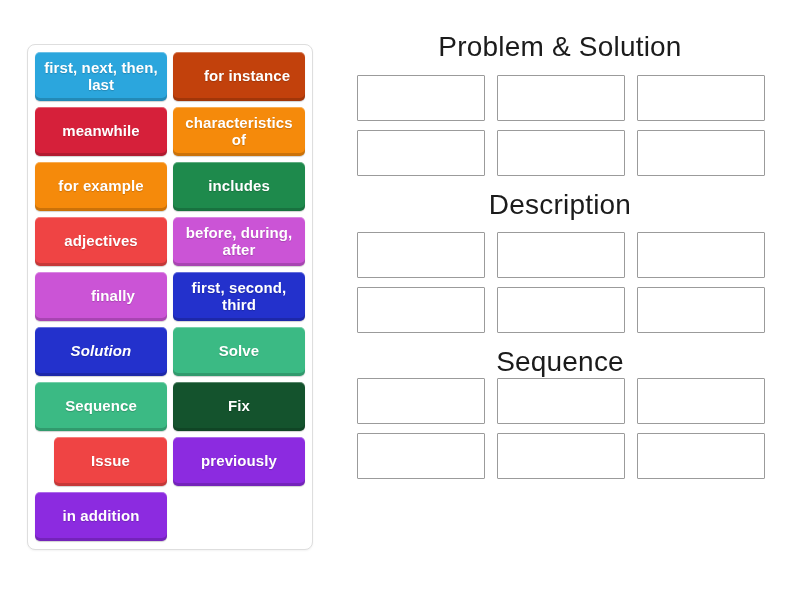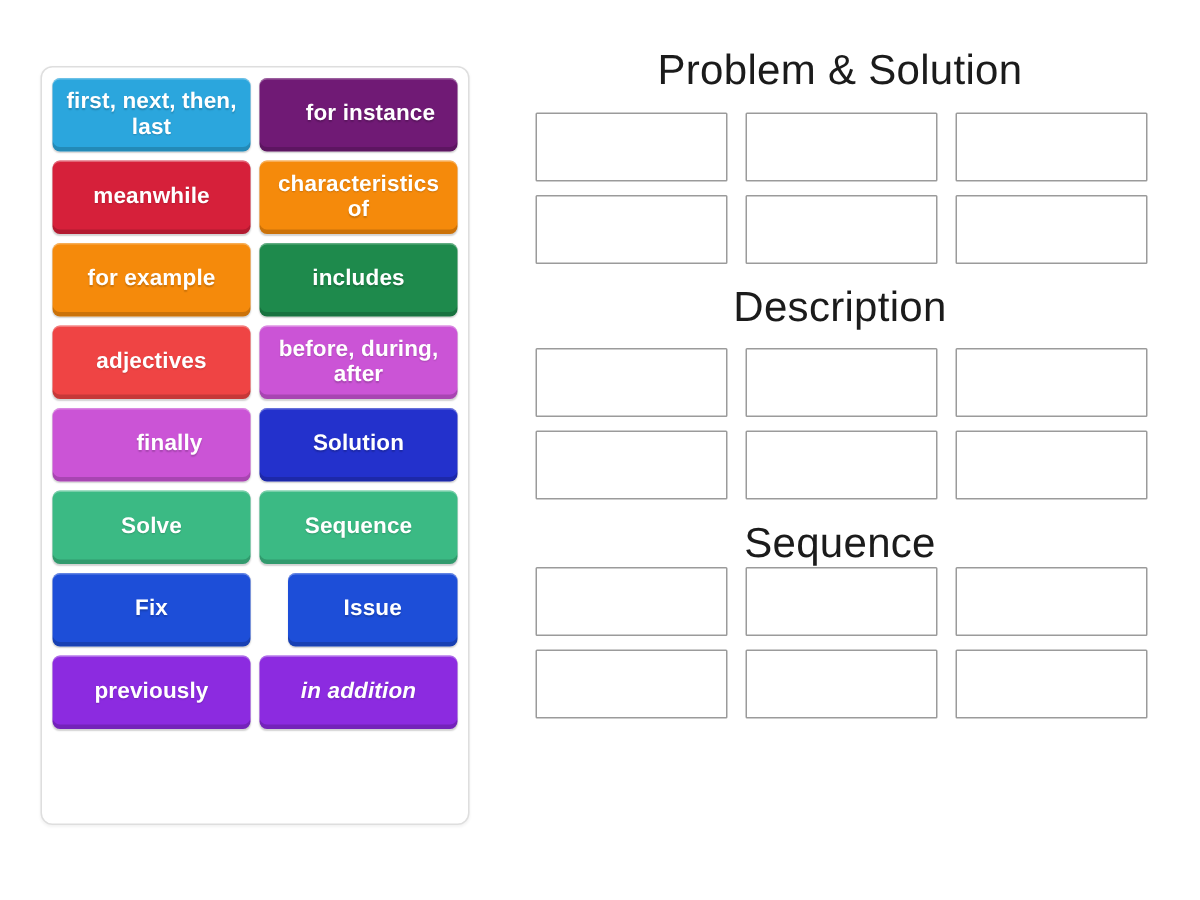--- a/index.html
+++ b/index.html
@@ -98,21 +98,21 @@
   .cat-3 .cat-title { margin-bottom: 0; }
 </style>
 </head>
 <body>
 
 <div id="tile-panel">
   <div id="tile-grid">
       <div class="tile" style="background: rgb(43, 166, 221);">
         <span>first, next, then, last</span>
       </div>
-      <div class="tile" style="background: #701a75; padding-left: 20px;">
+      <div class="tile" style="background: #c2410c; padding-left: 20px;">
         <span>for instance</span>
       </div>
       <div class="tile" style="background: rgb(214, 32, 58);">
         <span>meanwhile</span>
       </div>
       <div class="tile" style="background: rgb(245, 138, 11);">
         <span>characteristics of</span>
       </div>
       <div class="tile" style="background: rgb(245, 138, 11);">
         <span>for example</span>
@@ -123,38 +123,41 @@
       <div class="tile" style="background: #ef4444;">
         <span>adjectives</span>
       </div>
       <div class="tile" style="background: rgb(203, 84, 214);">
         <span>before, during, after</span>
       </div>
       <div class="tile" style="background: rgb(203, 84, 214); padding-left: 28px;">
         <span>finally</span>
       </div>
       <div class="tile" style="background: rgb(35, 49, 204);">
+        <span>first, second, third</span>
+      </div>
+      <div class="tile" style="background: rgb(35, 49, 204); font-style: italic;">
         <span>Solution</span>
       </div>
       <div class="tile" style="background: rgb(59, 186, 132);">
         <span>Solve</span>
       </div>
       <div class="tile" style="background: rgb(59, 186, 132);">
         <span>Sequence</span>
       </div>
-      <div class="tile" style="background: #1d4ed8; justify-content: center;">
+      <div class="tile" style="background: #14532d; justify-content: center;">
         <span>Fix</span>
       </div>
-      <div class="tile" style="background: #1d4ed8; margin-left: 19px;">
+      <div class="tile" style="background: #ef4444; margin-left: 19px;">
         <span>Issue</span>
       </div>
       <div class="tile" style="background: rgb(140, 43, 224);">
         <span>previously</span>
       </div>
-      <div class="tile" style="background: rgb(140, 43, 224); font-style: italic;">
+      <div class="tile" style="background: rgb(140, 43, 224);">
         <span>in addition</span>
       </div>
     </div>
 </div>
 
 <div id="categories">
     <div class="category cat-1">
       <div class="cat-title">Problem &amp; Solution</div>
       <div class="cat-rows">
         <div class="dropzone"></div>

